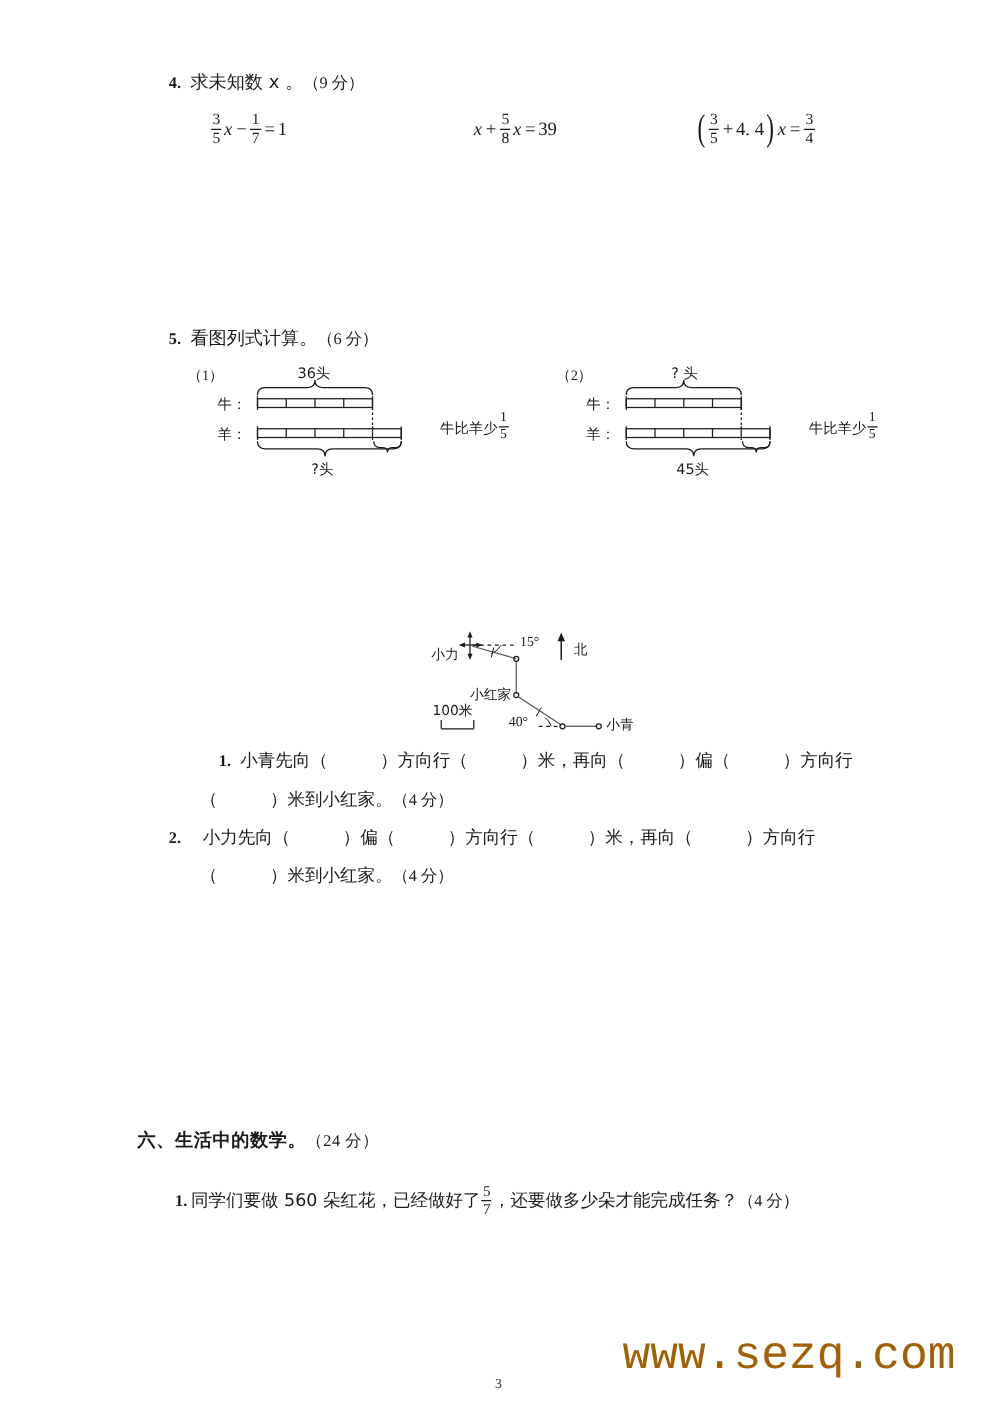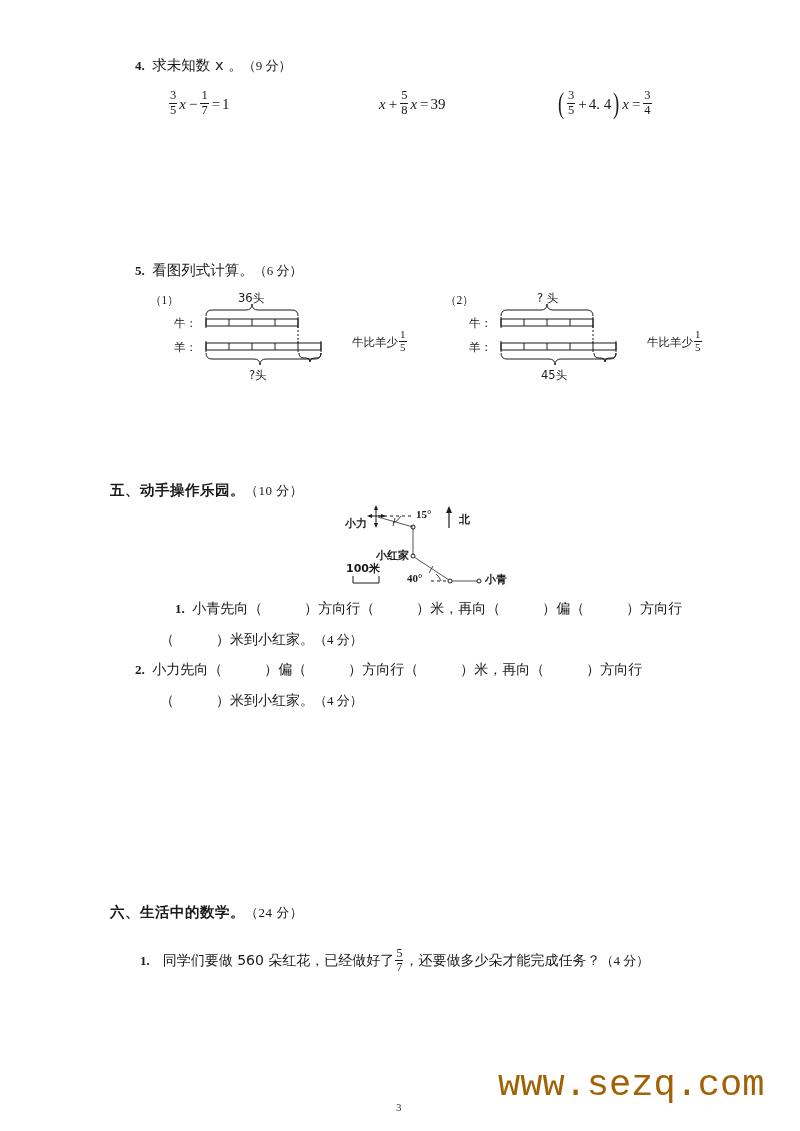--- a/index.html
+++ b/index.html
@@ -102,21 +102,21 @@
     position: absolute;
     font-family: "DejaVu Sans", sans-serif;
     font-size: 11.5px;
     white-space: nowrap;
     display: flex;
     align-items: center;
     margin-left: 26px;
   }
 
   
-  .map { position: absolute; font-weight: bold; }
+  .map { position: absolute; }
   .map-txt {
     position: absolute;
     font-family: "DejaVu Sans", sans-serif;
     font-size: 11px;
     white-space: nowrap;
   }
   .map-num {
     position: absolute;
     font-family: "Liberation Serif", serif;
     font-size: 11px;
@@ -275,23 +275,20 @@
       <span>牛比羊少</span>
       <span class="frac" style="font-size:11px;">
         <span class="nu">1</span>
         <span class="de">5</span>
       </span>
     </div>
 
     <div class="bar-label" style="left:96px; top:78px;">45头</div>
   </div>
 
-  <div class="section-head" style="left:110px; top:481px;">
-    <span>五、动手操作乐园。</span><span class="pts">（10 分）</span>
-  </div>
 
   <div class="map" style="left:345px; top:500px; width:180px; height:90px;">
     <svg width="180" height="90" style="position:absolute; left:0; top:0; overflow:visible;">
 
       <line x1="31" y1="7" x2="31" y2="26" stroke="#1a1a1a" stroke-width="1"></line>
       <line x1="24" y1="16" x2="39" y2="16" stroke="#1a1a1a" stroke-width="1"></line>
       <polygon points="31,5 29,10 33,10" fill="#1a1a1a"></polygon>
       <polygon points="31,28 29,23 33,23" fill="#1a1a1a"></polygon>
       <polygon points="22,16 27,14 27,18" fill="#1a1a1a"></polygon>
       <polygon points="41,16 36,14 36,18" fill="#1a1a1a"></polygon>
@@ -338,34 +335,34 @@
   <div class="line" style="left:135px; top:600px;margin-left:40px;">
     <span class="qnum">1.</span>
     <span style="margin-left:3px;">小青先向（　　　）方向行（　　　）米，再向（　　　）偏（　　　）方向行</span>
   </div>
   <div class="line" style="left:160px; top:631px;">
     <span>（　　　）米到小红家。</span><span class="ser" style="font-size:13px;">（4 分）</span>
   </div>
 
   <div class="line" style="left:135px; top:661px;">
     <span class="qnum">2.</span>
-    <span style="margin-left:3px;">小力先向（　　　）偏（　　　）方向行（　　　）米，再向（　　　）方向行</span>
+    <span style="margin-left:13px;">小力先向（　　　）偏（　　　）方向行（　　　）米，再向（　　　）方向行</span>
   </div>
   <div class="line" style="left:160px; top:692px;">
     <span>（　　　）米到小红家。</span><span class="ser" style="font-size:13px;">（4 分）</span>
   </div>
 
 
   <div class="section-head" style="left:110px; top:903px;">
     <span>六、生活中的数学。</span><span class="pts">（24 分）</span>
   </div>
 
   <div class="line" style="left:140px; top:948px; display:flex; align-items:center;">
     <span class="qnum">1.</span>
-    <span style="margin-left:13px;">同学们要做 560 朵红花，已经做好了</span>
+    <span style="margin-left:3px;">同学们要做 560 朵红花，已经做好了</span>
     <span class="frac" style="font-size:12px;">
       <span class="nu">5</span>
       <span class="de">7</span>
     </span>
     <span>，还要做多少朵才能完成任务？</span>
       <span class="ser" style="font-size:13px;">（4 分）</span>
   </div>
 
   <div class="watermark" style="left:498px; top:1064px;">www.sezq.com</div>
   <div class="pageno" style="left:396px; top:1101px;">3</div>

